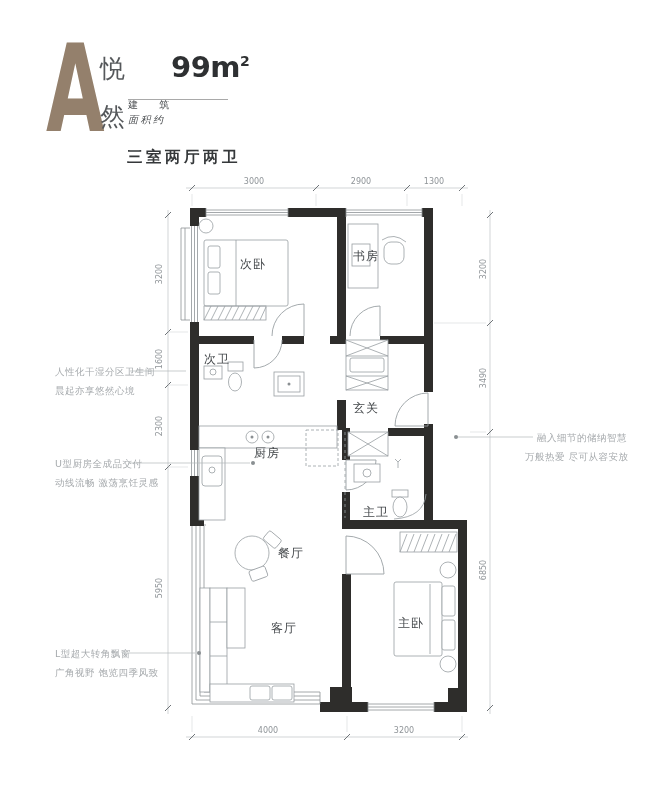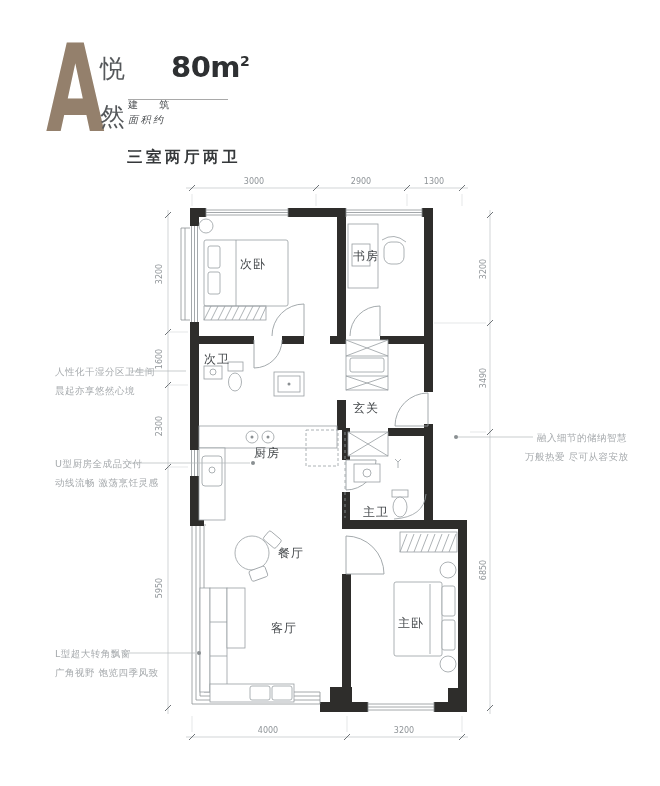--- a/index.html
+++ b/index.html
@@ -34,21 +34,21 @@
 </head>
 <body>
 
 <div class="hdr letter-a">A</div>
 <div class="hdr name-char nc1">悦</div>
 <div class="hdr name-char nc2">然</div>
 <div class="hdr area-prefix">
   <div class="l1">建 筑</div>
   <div class="l2">面积约</div>
 </div>
-<div class="hdr area-value"><span>80m</span><sup>2</sup></div>
+<div class="hdr area-value"><span>99m</span><sup>2</sup></div>
 <div class="hdr-divider"></div>
 <div class="hdr layout-summary">三室两厅两卫</div>
 
 <svg width="660" height="786" viewBox="0 0 660 786">
 
   <g>
     <rect class="wall" x="190" y="208" width="243" height="9"></rect>
     <rect class="wall" x="190" y="208" width="9" height="132"></rect>
     <rect class="wall" x="190" y="340" width="9" height="186"></rect>
     <rect class="wall" x="337" y="208" width="9" height="136"></rect>

